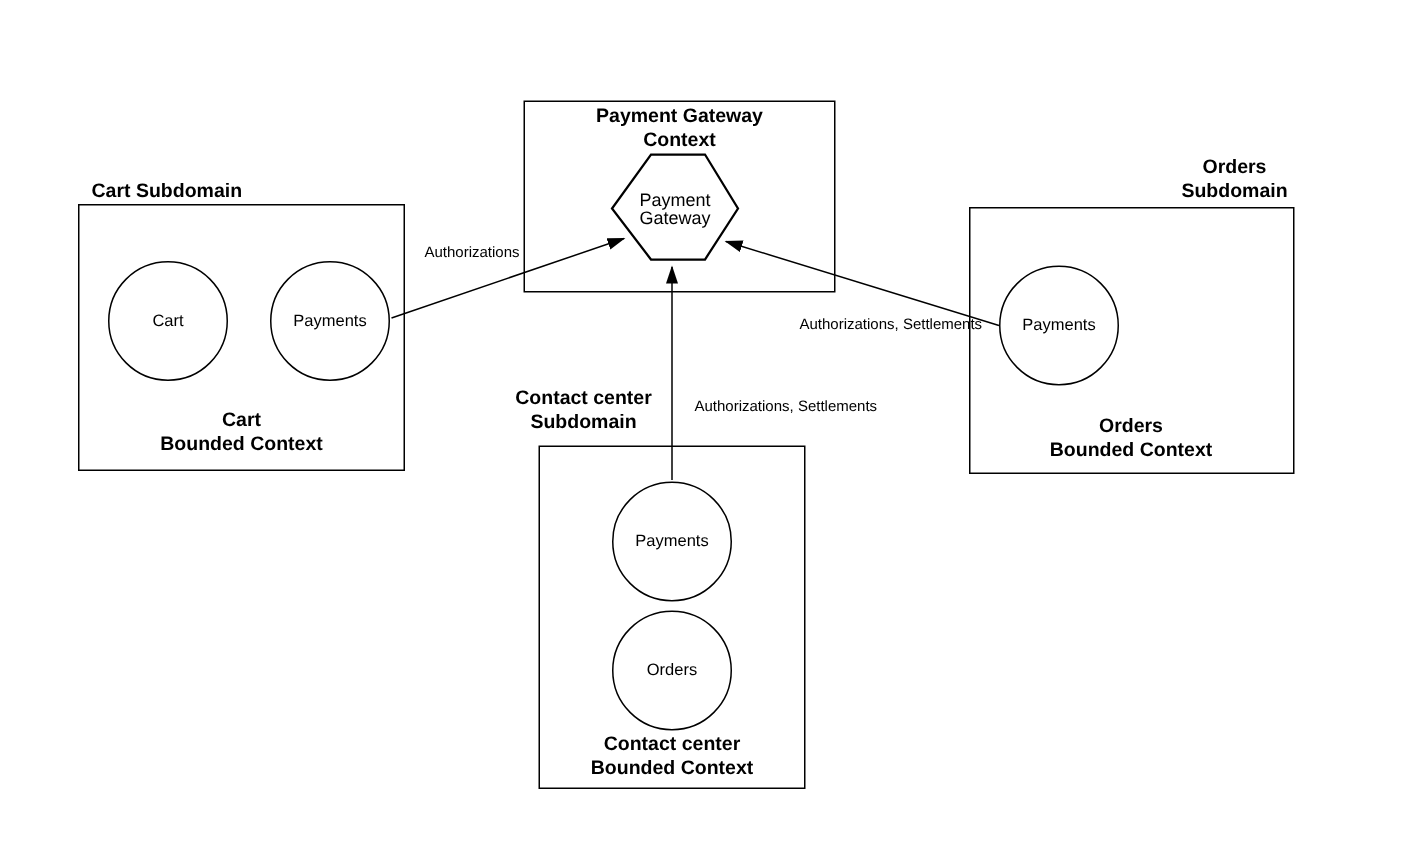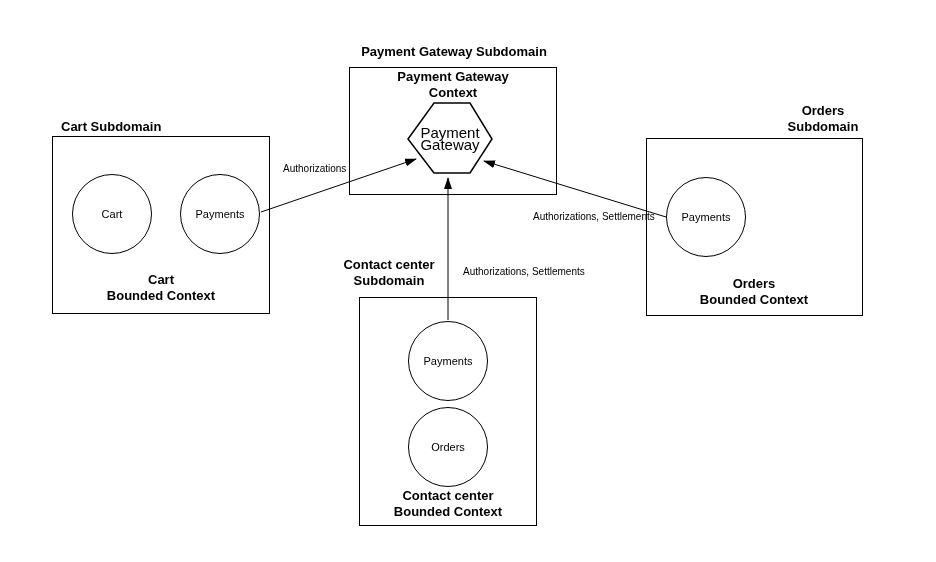--- a/index.html
+++ b/index.html
@@ -54,21 +54,21 @@
     transform: translateX(-50%);
   }
   .small-label {
     position: absolute;
     font-size: 10px;
     line-height: 11px;
     white-space: nowrap;
   }
   .hex-label {
     position: absolute;
-    font-size: 15px;
+    font-size: 12px;
     line-height: 12px;
     white-space: pre-line;
     text-align: center;
     transform: translateX(-50%);
   }
   svg.overlay {
     position: absolute;
     left: 0;
     top: 0;
     width: 936px;
@@ -116,21 +116,20 @@
 
     <polygon points="434,103 470,103 492,139 470,173 434,173 408,139" fill="#ffffff" stroke="#000000" stroke-width="1.5"></polygon>
 
     <line x1="261" y1="212" x2="416" y2="159" stroke="#000000" stroke-width="1" marker-end="url(#arrowhead)"></line>
 
     <line x1="666" y1="217" x2="484" y2="161" stroke="#000000" stroke-width="1" marker-end="url(#arrowhead)"></line>
 
     <line x1="448" y1="320" x2="448" y2="178" stroke="#000000" stroke-width="1" marker-end="url(#arrowhead)"></line>
   </svg>
 
-  <div class="title" style="left:454px; top:44px;">Payment Gateway Subdomain</div>
 
   <div class="title" style="left:453px; top:69px;">Payment Gateway
 Context</div>
 
   <div class="hex-label" style="left:450px; top:127px;">Payment
 Gateway</div>
 
   <div class="title align-left" style="left:61px; top:119px;">Cart Subdomain</div>
 
   <div class="bc-label" style="left:161px; top:272px;">Cart

